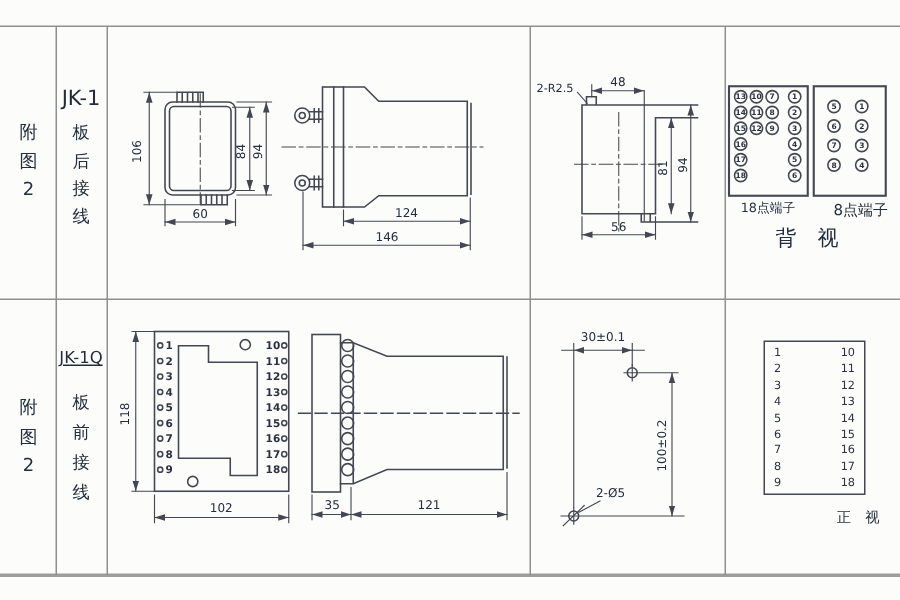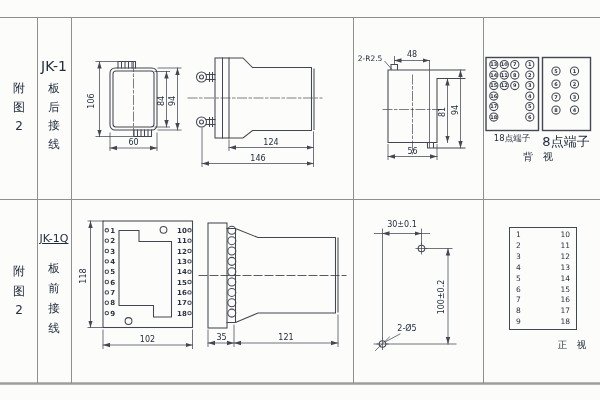--- a/index.html
+++ b/index.html
@@ -254,22 +254,22 @@
   </div>
   <div class="lbl ctr" style="left:37px;top:58px;width:34px;font-size:14px;">JK-1</div>
   <div class="lbl vstack" style="left:37px;top:79px;width:34px;font-size:11.5px;line-height:18.5px;">
     <div>板</div>
     <div>后</div>
     <div>接</div>
     <div>线</div>
   </div>
 
   <div class="lbl ctr" style="left:482px;top:133px;width:60px;font-size:8.5px;">18点端子</div>
-  <div class="lbl ctr" style="left:540px;top:133px;width:52px;font-size:13px;">8点端子</div>
-  <div class="lbl ctr" style="left:503px;top:150px;width:70px;font-size:10px;">背　视</div>
+  <div class="lbl ctr" style="left:540px;top:133px;width:52px;font-size:10px;text-align:right;">8点端子</div>
+  <div class="lbl ctr" style="left:503px;top:150px;width:70px;font-size:14px;">背　视</div>
 
   <div class="lbl vstack" style="left:6px;top:262px;width:26px;font-size:12px;line-height:19.5px;">
     <div>附</div>
     <div>图</div>
     <div>2</div>
   </div>
   <div class="lbl ctr" style="left:35px;top:232px;width:38px;font-size:11px;text-decoration:underline;">JK-1Q</div>
   <div class="lbl vstack" style="left:37px;top:258px;width:34px;font-size:11.5px;line-height:20px;">
     <div>板</div>
     <div>前</div>

